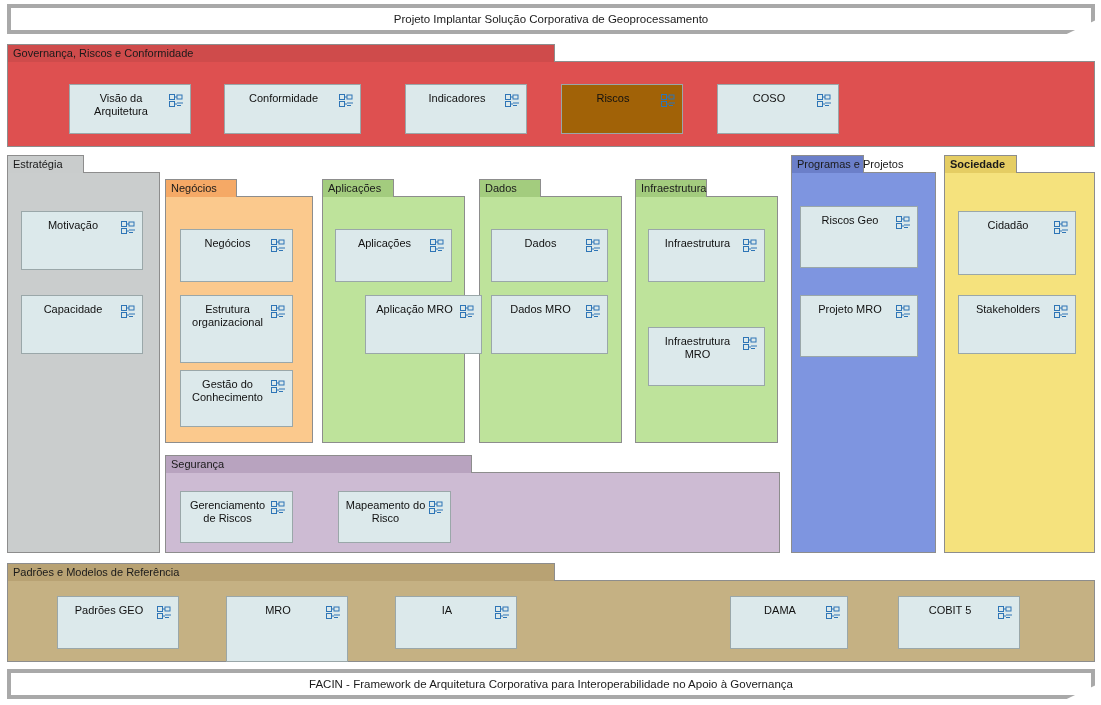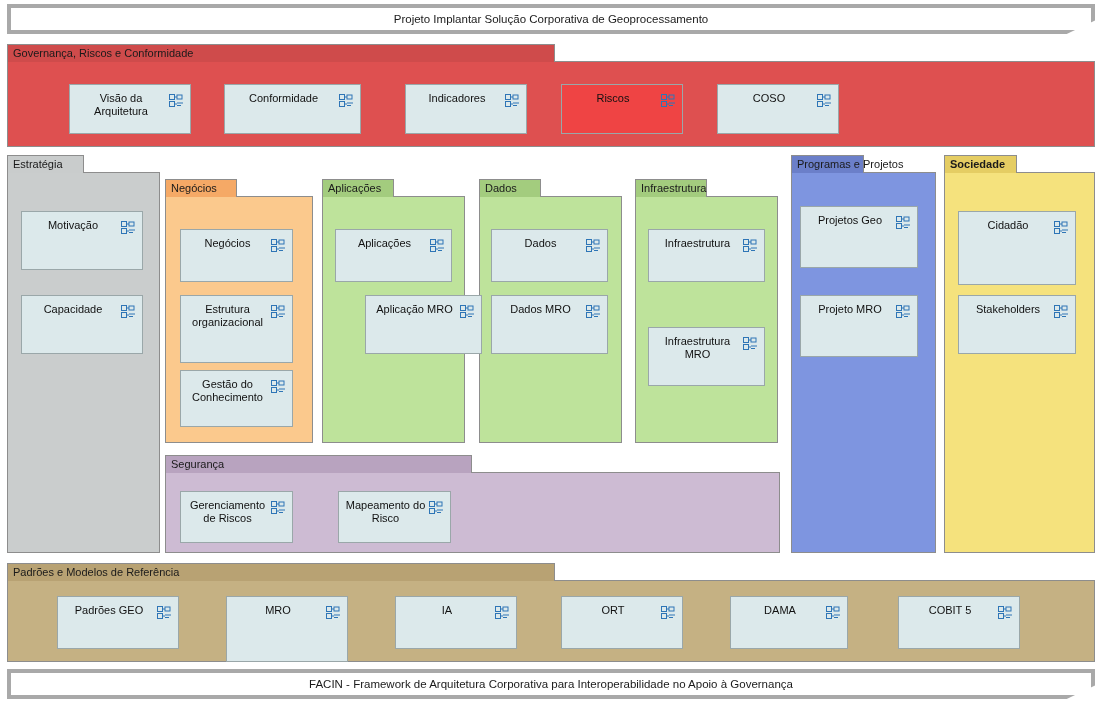--- a/index.html
+++ b/index.html
@@ -163,21 +163,21 @@
       <span class="elem-icon"><svg viewBox="0 0 15 13" width="15" height="13" xmlns="http://www.w3.org/2000/svg">
           <rect x="0.5" y="0.5" width="5" height="5" fill="none" stroke="#2E75B6" stroke-width="1"></rect>
           <rect x="0.5" y="7.5" width="5" height="5" fill="none" stroke="#2E75B6" stroke-width="1"></rect>
           <rect x="8" y="1" width="5" height="4" fill="none" stroke="#2E75B6" stroke-width="1"></rect>
           <line x1="5.5" y1="3" x2="8" y2="3" stroke="#2E75B6" stroke-width="1"></line>
           <line x1="8" y1="9" x2="14" y2="9" stroke="#2E75B6" stroke-width="1"></line>
           <line x1="8" y1="11.5" x2="12" y2="11.5" stroke="#2E75B6" stroke-width="1"></line>
           <line x1="5.5" y1="10" x2="8" y2="10" stroke="#2E75B6" stroke-width="1"></line>
         </svg></span>
     </div>
-    <div class="elem" style="left: 561px; top: 84px; width: 122px; height: 50px; background: #ef4444; border-color: rgb(154, 167, 169);">
+    <div class="elem" style="left: 561px; top: 84px; width: 122px; height: 50px; background: #a16207; border-color: rgb(154, 167, 169);">
       <div class="elem-label">Riscos</div>
       <span class="elem-icon"><svg viewBox="0 0 15 13" width="15" height="13" xmlns="http://www.w3.org/2000/svg">
           <rect x="0.5" y="0.5" width="5" height="5" fill="none" stroke="#2E75B6" stroke-width="1"></rect>
           <rect x="0.5" y="7.5" width="5" height="5" fill="none" stroke="#2E75B6" stroke-width="1"></rect>
           <rect x="8" y="1" width="5" height="4" fill="none" stroke="#2E75B6" stroke-width="1"></rect>
           <line x1="5.5" y1="3" x2="8" y2="3" stroke="#2E75B6" stroke-width="1"></line>
           <line x1="8" y1="9" x2="14" y2="9" stroke="#2E75B6" stroke-width="1"></line>
           <line x1="8" y1="11.5" x2="12" y2="11.5" stroke="#2E75B6" stroke-width="1"></line>
           <line x1="5.5" y1="10" x2="8" y2="10" stroke="#2E75B6" stroke-width="1"></line>
         </svg></span>
@@ -320,21 +320,21 @@
           <rect x="0.5" y="0.5" width="5" height="5" fill="none" stroke="#2E75B6" stroke-width="1"></rect>
           <rect x="0.5" y="7.5" width="5" height="5" fill="none" stroke="#2E75B6" stroke-width="1"></rect>
           <rect x="8" y="1" width="5" height="4" fill="none" stroke="#2E75B6" stroke-width="1"></rect>
           <line x1="5.5" y1="3" x2="8" y2="3" stroke="#2E75B6" stroke-width="1"></line>
           <line x1="8" y1="9" x2="14" y2="9" stroke="#2E75B6" stroke-width="1"></line>
           <line x1="8" y1="11.5" x2="12" y2="11.5" stroke="#2E75B6" stroke-width="1"></line>
           <line x1="5.5" y1="10" x2="8" y2="10" stroke="#2E75B6" stroke-width="1"></line>
         </svg></span>
     </div>
     <div class="elem" style="left: 800px; top: 206px; width: 118px; height: 62px; background: rgb(220, 233, 235); border-color: rgb(154, 167, 169);">
-      <div class="elem-label">Projetos Geo</div>
+      <div class="elem-label">Riscos Geo</div>
       <span class="elem-icon"><svg viewBox="0 0 15 13" width="15" height="13" xmlns="http://www.w3.org/2000/svg">
           <rect x="0.5" y="0.5" width="5" height="5" fill="none" stroke="#2E75B6" stroke-width="1"></rect>
           <rect x="0.5" y="7.5" width="5" height="5" fill="none" stroke="#2E75B6" stroke-width="1"></rect>
           <rect x="8" y="1" width="5" height="4" fill="none" stroke="#2E75B6" stroke-width="1"></rect>
           <line x1="5.5" y1="3" x2="8" y2="3" stroke="#2E75B6" stroke-width="1"></line>
           <line x1="8" y1="9" x2="14" y2="9" stroke="#2E75B6" stroke-width="1"></line>
           <line x1="8" y1="11.5" x2="12" y2="11.5" stroke="#2E75B6" stroke-width="1"></line>
           <line x1="5.5" y1="10" x2="8" y2="10" stroke="#2E75B6" stroke-width="1"></line>
         </svg></span>
     </div>
@@ -343,21 +343,21 @@
       <span class="elem-icon"><svg viewBox="0 0 15 13" width="15" height="13" xmlns="http://www.w3.org/2000/svg">
           <rect x="0.5" y="0.5" width="5" height="5" fill="none" stroke="#2E75B6" stroke-width="1"></rect>
           <rect x="0.5" y="7.5" width="5" height="5" fill="none" stroke="#2E75B6" stroke-width="1"></rect>
           <rect x="8" y="1" width="5" height="4" fill="none" stroke="#2E75B6" stroke-width="1"></rect>
           <line x1="5.5" y1="3" x2="8" y2="3" stroke="#2E75B6" stroke-width="1"></line>
           <line x1="8" y1="9" x2="14" y2="9" stroke="#2E75B6" stroke-width="1"></line>
           <line x1="8" y1="11.5" x2="12" y2="11.5" stroke="#2E75B6" stroke-width="1"></line>
           <line x1="5.5" y1="10" x2="8" y2="10" stroke="#2E75B6" stroke-width="1"></line>
         </svg></span>
     </div>
-    <div class="elem" style="left: 958px; top: 211px; width: 118px; height: 74px; background: rgb(220, 233, 235); border-color: rgb(154, 167, 169); padding-left: 24px;">
+    <div class="elem" style="left: 958px; top: 211px; width: 118px; height: 64px; background: rgb(220, 233, 235); border-color: rgb(154, 167, 169); padding-left: 24px;">
       <div class="elem-label">Cidadão</div>
       <span class="elem-icon"><svg viewBox="0 0 15 13" width="15" height="13" xmlns="http://www.w3.org/2000/svg">
           <rect x="0.5" y="0.5" width="5" height="5" fill="none" stroke="#2E75B6" stroke-width="1"></rect>
           <rect x="0.5" y="7.5" width="5" height="5" fill="none" stroke="#2E75B6" stroke-width="1"></rect>
           <rect x="8" y="1" width="5" height="4" fill="none" stroke="#2E75B6" stroke-width="1"></rect>
           <line x1="5.5" y1="3" x2="8" y2="3" stroke="#2E75B6" stroke-width="1"></line>
           <line x1="8" y1="9" x2="14" y2="9" stroke="#2E75B6" stroke-width="1"></line>
           <line x1="8" y1="11.5" x2="12" y2="11.5" stroke="#2E75B6" stroke-width="1"></line>
           <line x1="5.5" y1="10" x2="8" y2="10" stroke="#2E75B6" stroke-width="1"></line>
         </svg></span>
@@ -417,32 +417,20 @@
           <rect x="0.5" y="7.5" width="5" height="5" fill="none" stroke="#2E75B6" stroke-width="1"></rect>
           <rect x="8" y="1" width="5" height="4" fill="none" stroke="#2E75B6" stroke-width="1"></rect>
           <line x1="5.5" y1="3" x2="8" y2="3" stroke="#2E75B6" stroke-width="1"></line>
           <line x1="8" y1="9" x2="14" y2="9" stroke="#2E75B6" stroke-width="1"></line>
           <line x1="8" y1="11.5" x2="12" y2="11.5" stroke="#2E75B6" stroke-width="1"></line>
           <line x1="5.5" y1="10" x2="8" y2="10" stroke="#2E75B6" stroke-width="1"></line>
         </svg></span>
     </div>
     <div class="elem" style="left: 395px; top: 596px; width: 122px; height: 53px; background: rgb(220, 233, 235); border-color: rgb(154, 167, 169);">
       <div class="elem-label">IA</div>
-      <span class="elem-icon"><svg viewBox="0 0 15 13" width="15" height="13" xmlns="http://www.w3.org/2000/svg">
-          <rect x="0.5" y="0.5" width="5" height="5" fill="none" stroke="#2E75B6" stroke-width="1"></rect>
-          <rect x="0.5" y="7.5" width="5" height="5" fill="none" stroke="#2E75B6" stroke-width="1"></rect>
-          <rect x="8" y="1" width="5" height="4" fill="none" stroke="#2E75B6" stroke-width="1"></rect>
-          <line x1="5.5" y1="3" x2="8" y2="3" stroke="#2E75B6" stroke-width="1"></line>
-          <line x1="8" y1="9" x2="14" y2="9" stroke="#2E75B6" stroke-width="1"></line>
-          <line x1="8" y1="11.5" x2="12" y2="11.5" stroke="#2E75B6" stroke-width="1"></line>
-          <line x1="5.5" y1="10" x2="8" y2="10" stroke="#2E75B6" stroke-width="1"></line>
-        </svg></span>
-    </div>
-    <div class="elem" style="left: 561px; top: 596px; width: 122px; height: 53px; background: rgb(220, 233, 235); border-color: rgb(154, 167, 169);">
-      <div class="elem-label">ORT</div>
       <span class="elem-icon"><svg viewBox="0 0 15 13" width="15" height="13" xmlns="http://www.w3.org/2000/svg">
           <rect x="0.5" y="0.5" width="5" height="5" fill="none" stroke="#2E75B6" stroke-width="1"></rect>
           <rect x="0.5" y="7.5" width="5" height="5" fill="none" stroke="#2E75B6" stroke-width="1"></rect>
           <rect x="8" y="1" width="5" height="4" fill="none" stroke="#2E75B6" stroke-width="1"></rect>
           <line x1="5.5" y1="3" x2="8" y2="3" stroke="#2E75B6" stroke-width="1"></line>
           <line x1="8" y1="9" x2="14" y2="9" stroke="#2E75B6" stroke-width="1"></line>
           <line x1="8" y1="11.5" x2="12" y2="11.5" stroke="#2E75B6" stroke-width="1"></line>
           <line x1="5.5" y1="10" x2="8" y2="10" stroke="#2E75B6" stroke-width="1"></line>
         </svg></span>
     </div>

